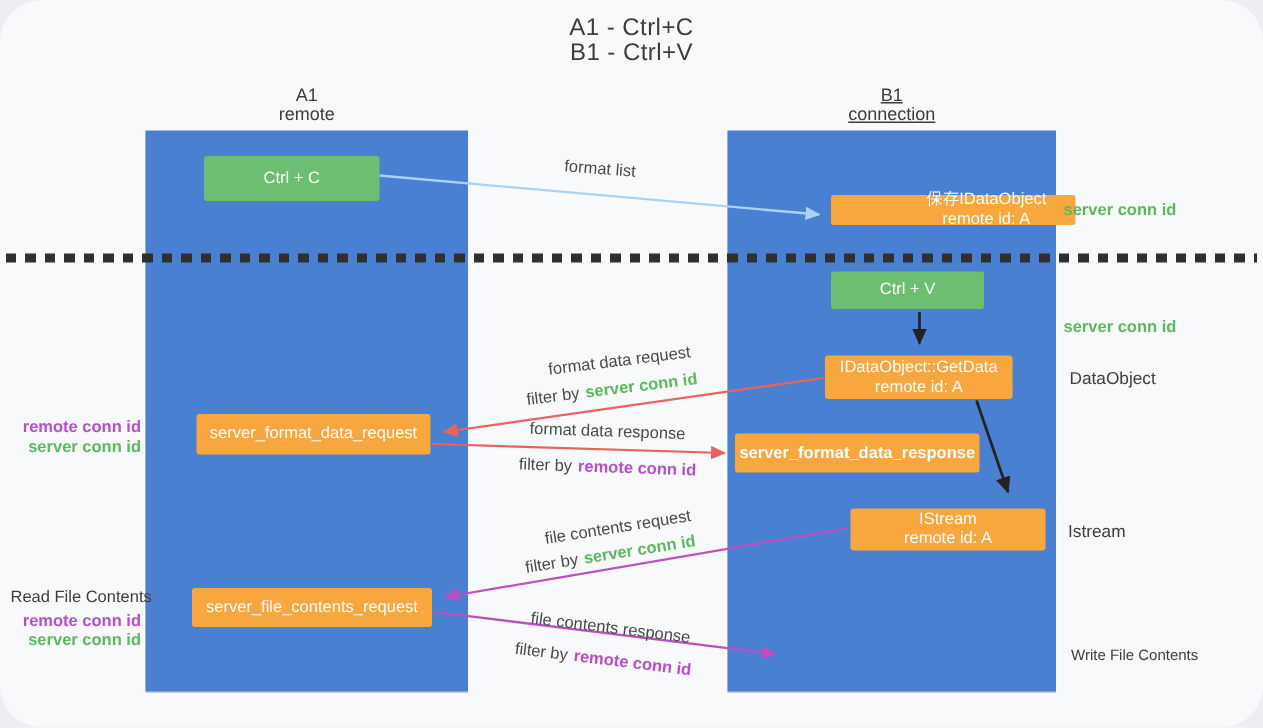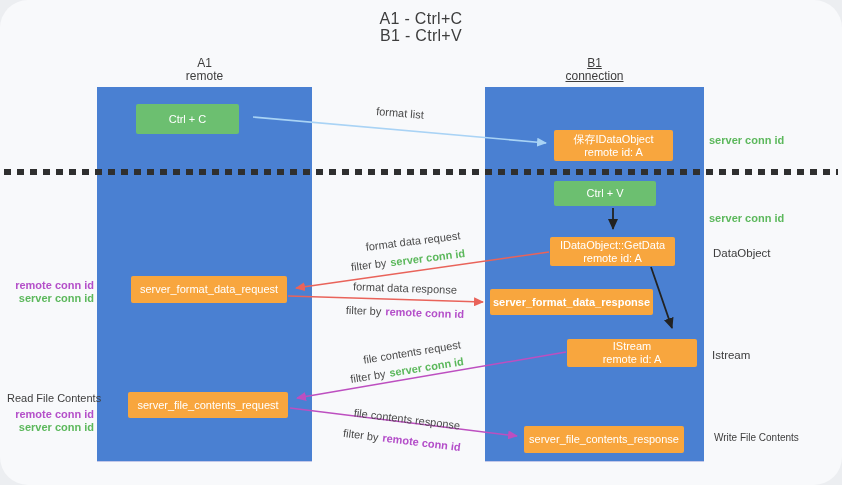--- a/index.html
+++ b/index.html
@@ -45,22 +45,22 @@
     color:#ffffff;
     font-size:11px;
     display:flex;flex-direction:column;
     align-items:center;justify-content:center;
     text-align:center;
     line-height:13px;
     white-space:nowrap;
   }
   .green{background:#6cbf70;}
   .orange{background:#f8a63e;}
-  .n-ctrl-c{left:136px;top:104px;width:103px;height:30px;}
-  .n-save{left:554px;top:130px;width:119px;height:31px;}
+  .n-ctrl-c{left:136px;top:104px;width:117px;height:30px;}
+  .n-save{left:554px;top:130px;width:119px;height:20px;padding-left:44px;}
   .n-ctrl-v{left:554px;top:181px;width:102px;height:25px;}
   .n-getdata{left:550px;top:237px;width:125px;height:29px;}
   .n-fmt-req{left:131px;top:276px;width:156px;height:27px;}
   .n-fmt-resp{left:490px;top:289px;width:163px;height:26px;font-weight:bold;}
   .n-istream{left:567px;top:339px;width:130px;height:28px;}
   .n-file-req{left:128px;top:392px;width:160px;height:26px;}
   .n-file-resp{left:524px;top:426px;width:160px;height:27px;}
   .flow-label{
     font-size:11px;line-height:12px;
     color:#4a4a4a;
@@ -168,23 +168,20 @@
 
   <div class="abs node orange n-istream">
     <div>IStream</div>
     <div>remote id: A</div>
   </div>
 
   <div class="abs node orange n-file-req">
     <div>server_file_contents_request</div>
   </div>
 
-  <div class="abs node orange n-file-resp">
-    <div>server_file_contents_response</div>
-  </div>
 
   <div class="abs flow-label fl-format-list">format list</div>
 
   <div class="abs flow-label fl-fmt-req1">format data request</div>
   <div class="abs flow-label fl-fmt-req2">
     <span>filter by</span><span class="key-green">server conn id</span>
   </div>
 
   <div class="abs flow-label fl-fmt-resp1">format data response</div>
   <div class="abs flow-label fl-fmt-resp2">

